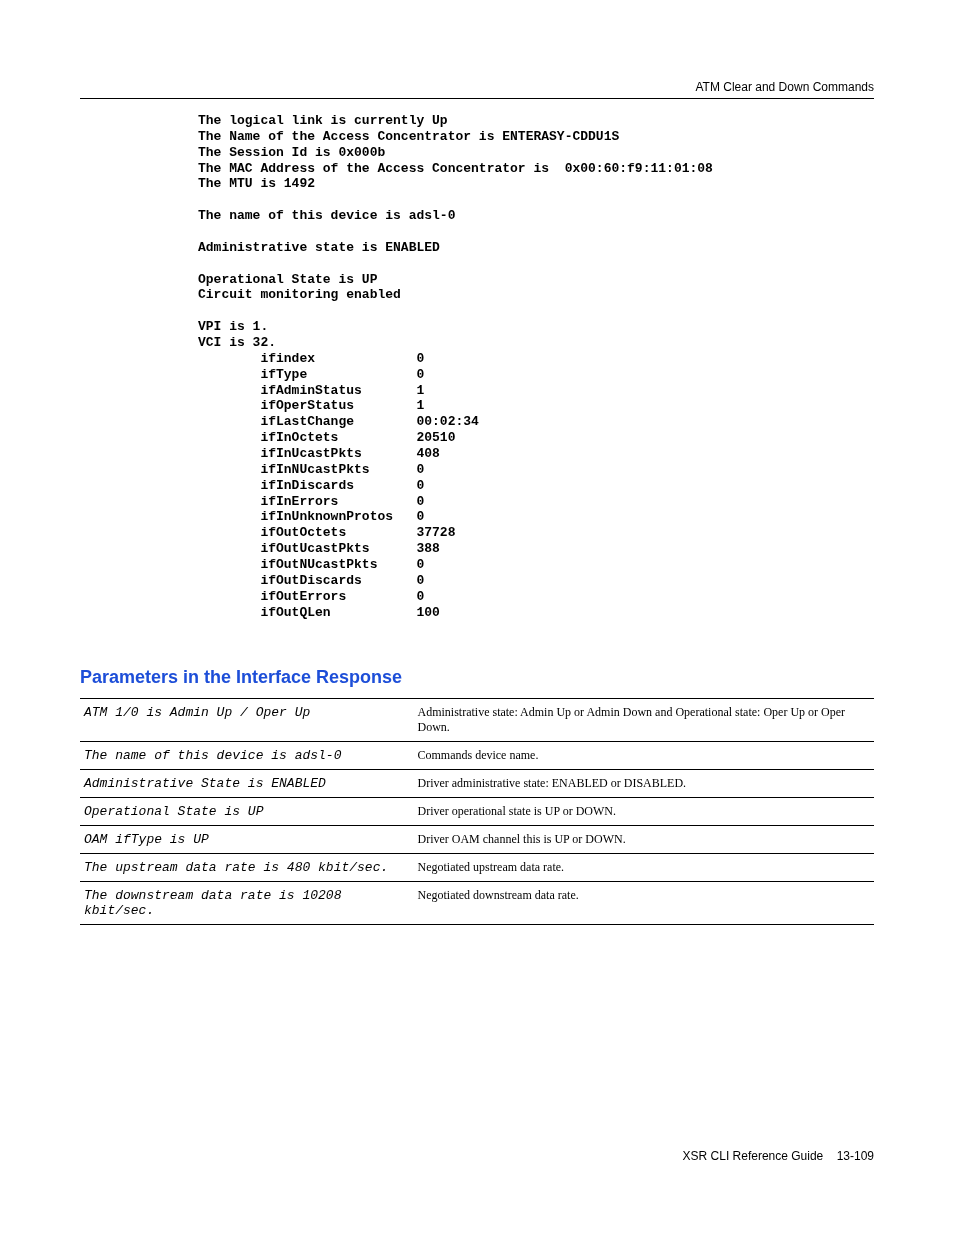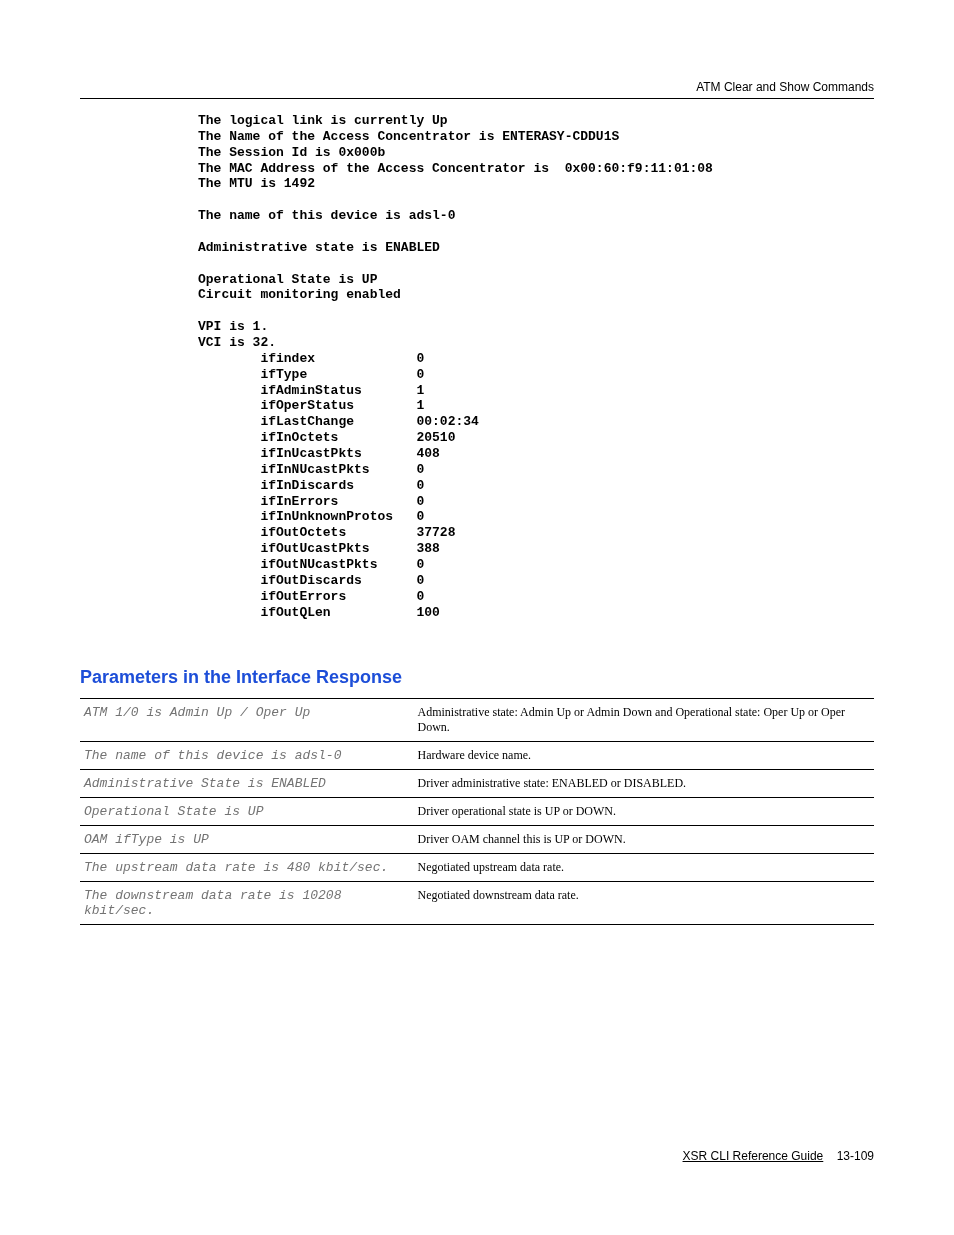--- a/index.html
+++ b/index.html
@@ -60,41 +60,41 @@
   }
   table.params td {
     padding: 6px 4px 6px 4px;
     vertical-align: top;
   }
   td.param-name {
     font-family: "Courier New", Courier, monospace;
     font-style: italic;
     width: 42%;
     font-size: 13px;
-    color: #737373;
+    color: #000000;
   }
   td.param-desc {
     font-family: "Book Antiqua", "Palatino Linotype", Palatino, serif;
     font-size: 12px;
   }
   .footer {
     position: absolute;
     bottom: 72px;
     right: 80px;
     font-family: Arial, Helvetica, sans-serif;
     font-size: 12px;
   }
-  .footer .guide { margin-right: 10px; text-decoration: underline; }
+  .footer .guide { margin-right: 10px; }
 </style>
 </head>
 <body>
 
 <div class="page">
 
-  <div class="header-right">ATM Clear and Show Commands</div>
+  <div class="header-right">ATM Clear and Down Commands</div>
   <hr class="top-rule">
 
   <div class="code" id="code-block">The logical link is currently Up
 The Name of the Access Concentrator is ENTERASY-CDDU1S
 The Session Id is 0x000b
 The MAC Address of the Access Concentrator is  0x00:60:f9:11:01:08
 The MTU is 1492
 
 The name of this device is adsl-0
 
@@ -127,21 +127,21 @@
   <div class="section-title">Parameters in the Interface Response</div>
 
   <table class="params">
     <tbody id="params-body">
         <tr>
           <td class="param-name">ATM 1/0 is Admin Up / Oper Up</td>
           <td class="param-desc">Administrative state: Admin Up or Admin Down and Operational state: Oper Up or Oper Down.</td>
         </tr>
         <tr>
           <td class="param-name">The name of this device is adsl-0</td>
-          <td class="param-desc">Hardware device name.</td>
+          <td class="param-desc">Commands device name.</td>
         </tr>
         <tr>
           <td class="param-name">Administrative State is ENABLED</td>
           <td class="param-desc">Driver administrative state: ENABLED or DISABLED.</td>
         </tr>
         <tr>
           <td class="param-name">Operational State is UP</td>
           <td class="param-desc">Driver operational state is UP or DOWN.</td>
         </tr>
         <tr>

